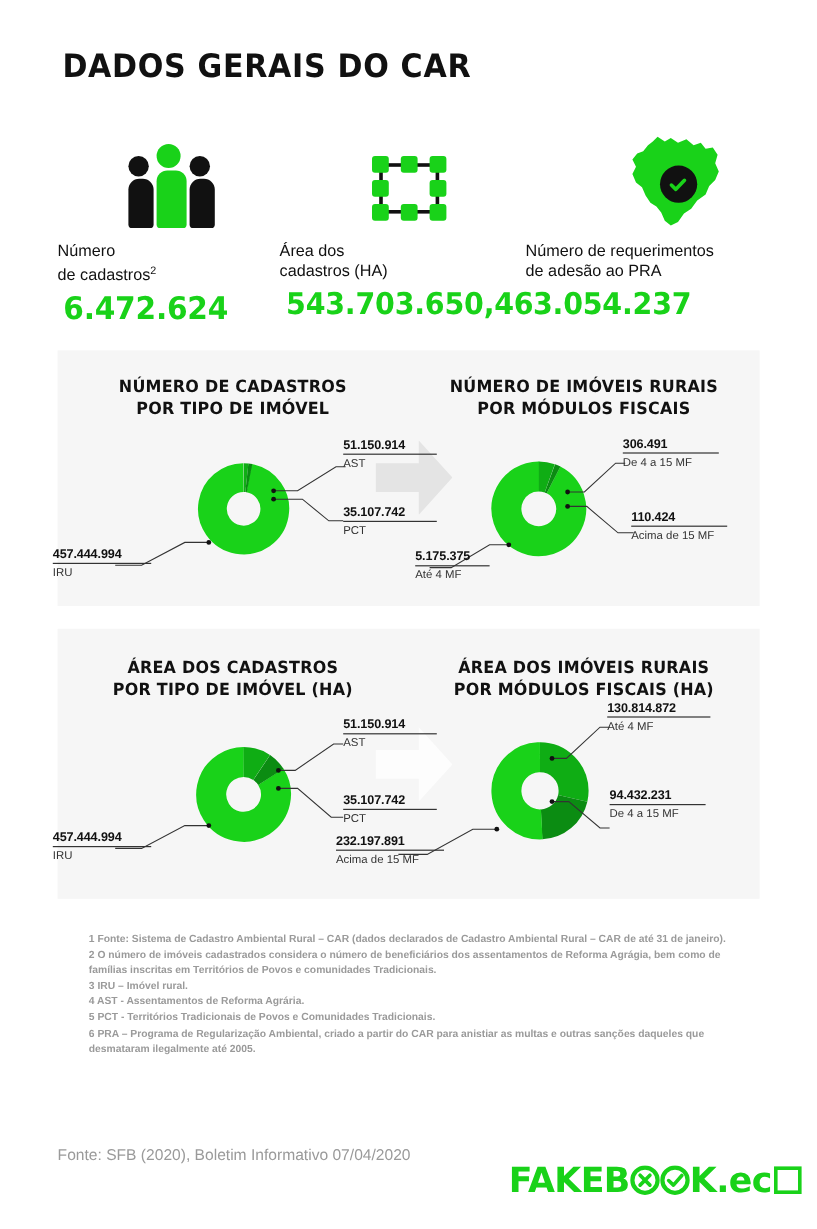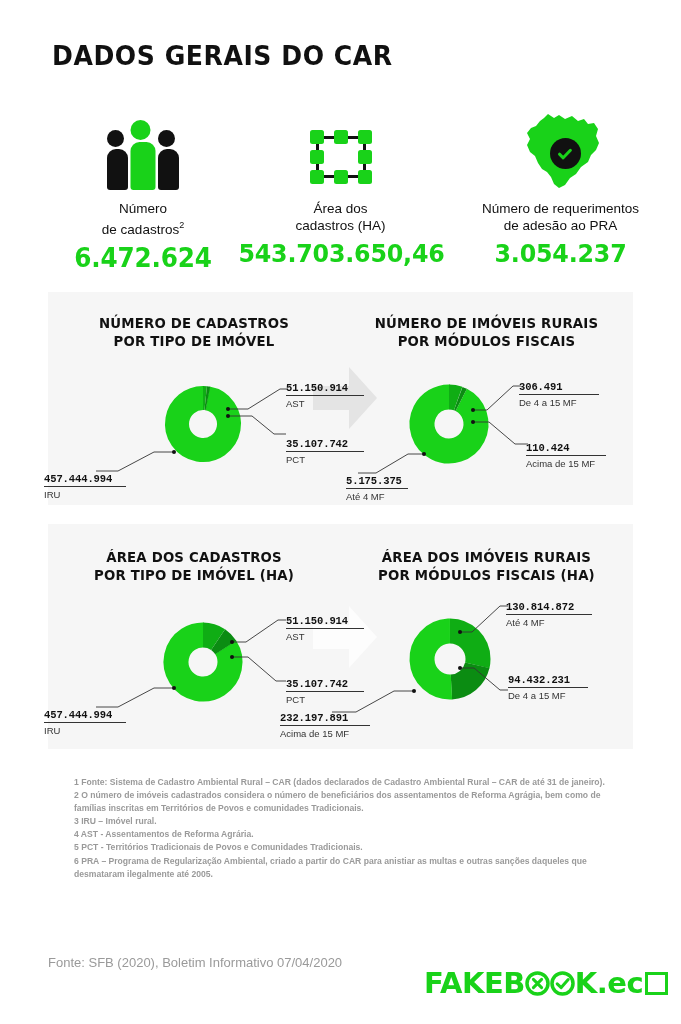--- a/index.html
+++ b/index.html
@@ -19,21 +19,21 @@
     position:absolute;left:52px;top:40px;
     font-size:27px;font-weight:bold;
     letter-spacing:0.6px;
     color:#111111;
     font-family:"DejaVu Sans",sans-serif;
     transform:scaleX(0.93);transform-origin:left center;
   }
 
   
   .kpis{position:absolute;left:48px;top:110px;width:585px;height:175px;}
-  .kpi{position:absolute;text-align:center;}
+  .kpi{position:absolute;text-align:left;}
   .kpi-icon{height:80px;display:flex;align-items:flex-end;justify-content:center;}
   .kpi-label{
     font-size:13.5px;line-height:17px;color:#111;margin-top:10px;
   }
   .kpi-label sup{font-size:9px;vertical-align:super;}
   .kpi-value{
     font-size:26px;font-weight:bold;color:#19D219;margin-top:5px;
     letter-spacing:-0.2px;font-family:"DejaVu Sans",sans-serif;
     transform:scaleX(0.95);transform-origin:center;
   }
@@ -85,21 +85,21 @@
   .chart-block{position:absolute;top:0;height:100%;}
   .c-left{left:0px;width:292px;}
   .c-right{left:292px;width:293px;}
 
   .donut-wrap{position:absolute;}
 
   
   .callout{position:absolute;font-family:"Liberation Sans",sans-serif;}
   .callout .num{
     font-size:10.5px;font-weight:bold;color:#111;white-space:nowrap;
-    font-family:Liberation Mono, monospace;letter-spacing:-0.1px;margin-top:17px;
+    font-family:Liberation Sans, sans-serif;letter-spacing:-0.1px;
   }
   .callout .cat{
     font-size:9.5px;color:#333;white-space:nowrap;margin-top:2px;
   }
   .callout .rule{height:1px;background:#333;margin-top:1px;}
   .callout.right .num,.callout.right .cat{text-align:left;}
   .callout.left .num,.callout.left .cat{text-align:left;}
 
   .leader{position:absolute;overflow:visible;pointer-events:none;}
   .dot{position:absolute;width:4px;height:4px;background:#111;border-radius:50%;}

